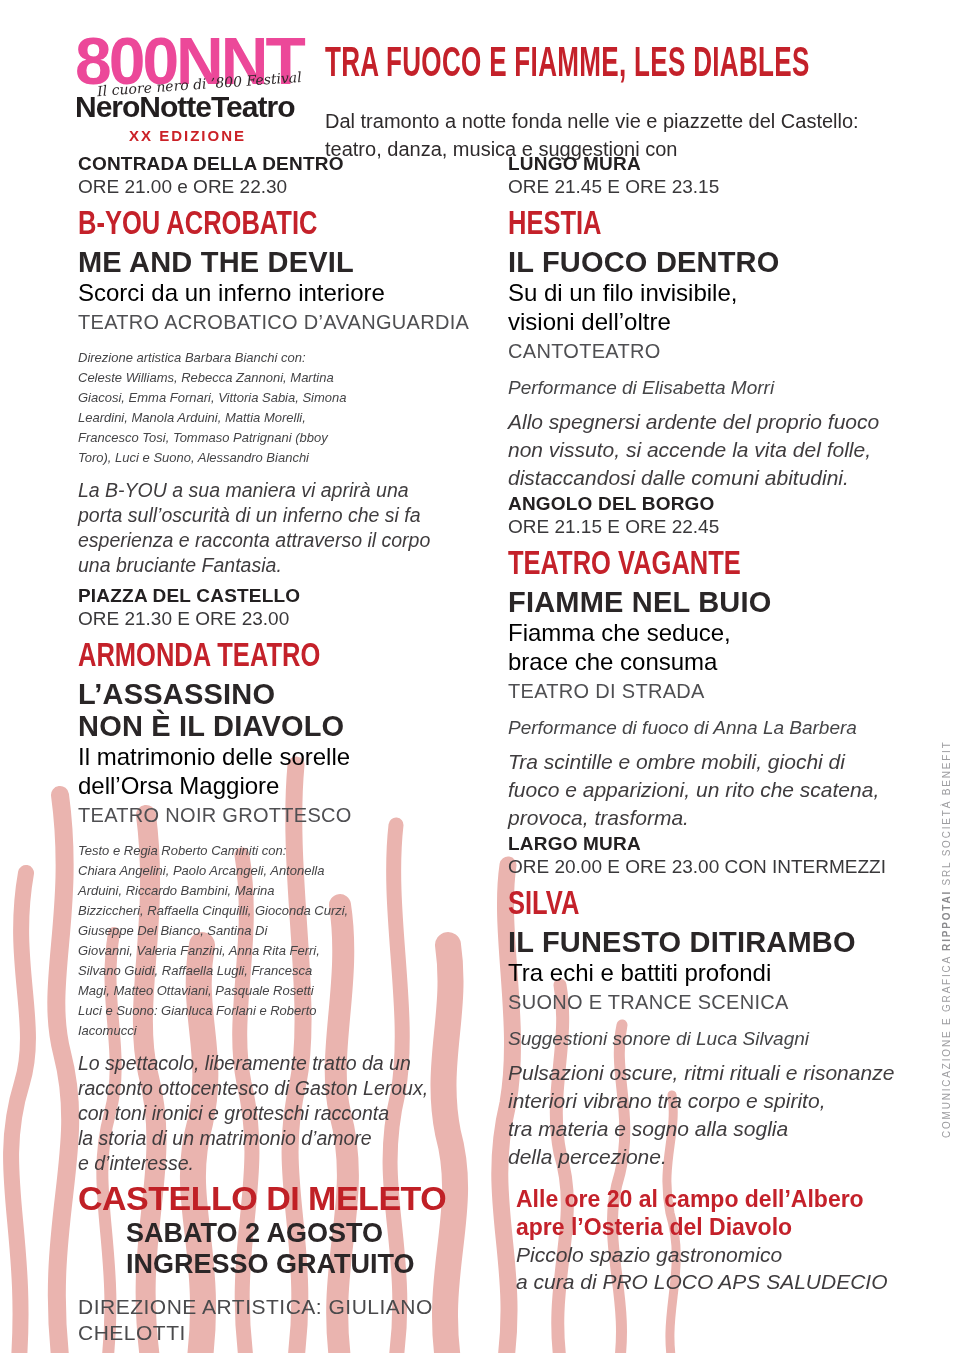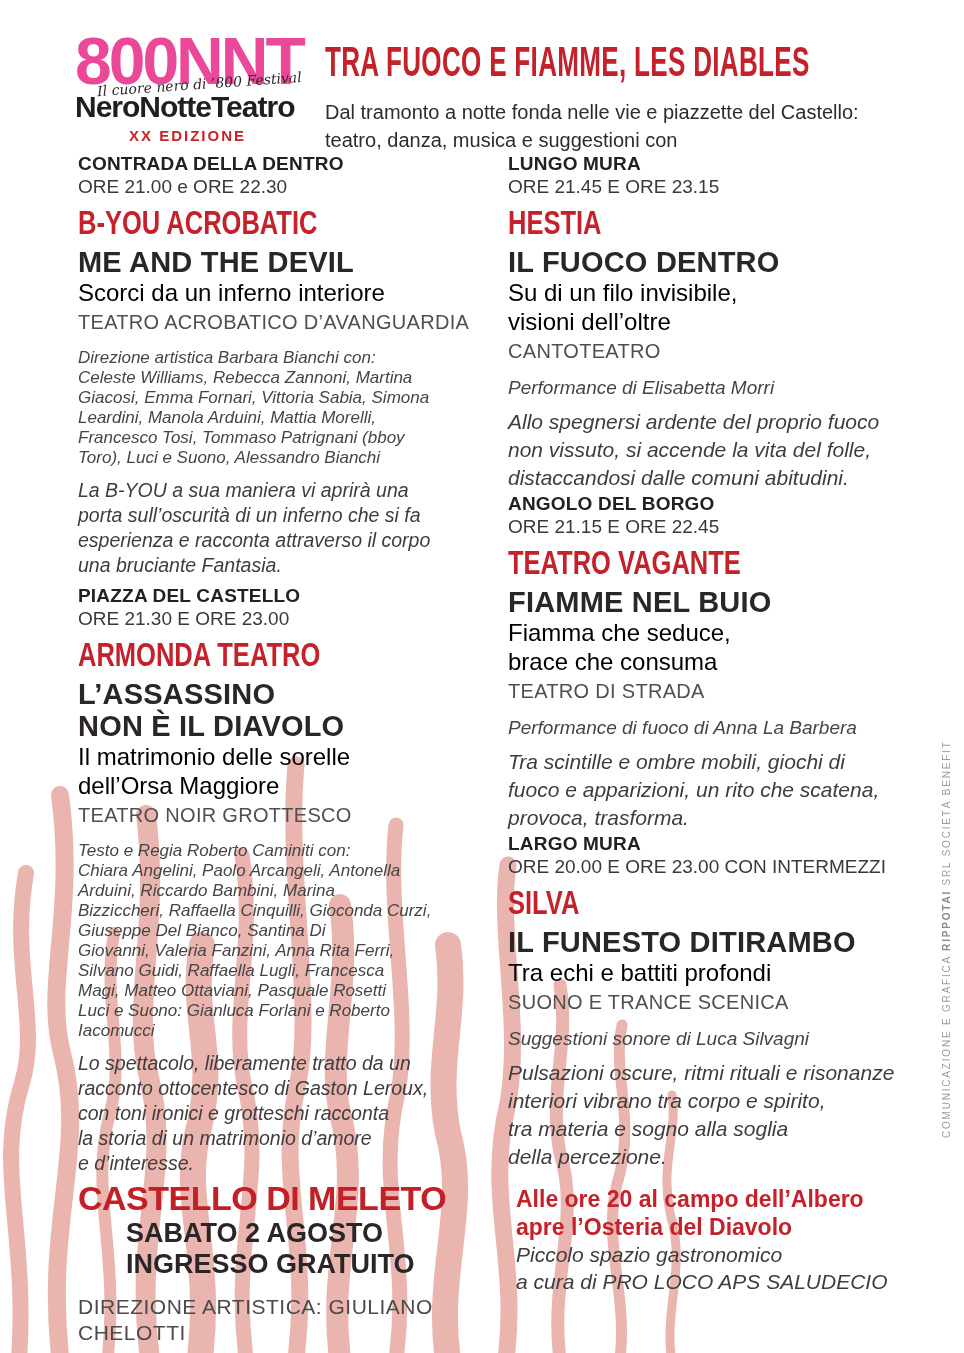--- a/index.html
+++ b/index.html
@@ -18,36 +18,36 @@
   .logo{position:absolute;left:75px;top:32px;width:240px;}
   .logo-800{font-size:66px;line-height:58px;font-weight:bold;color:#ec4899;letter-spacing:-3px;white-space:nowrap;}
   .logo-script{position:absolute;left:22px;top:44px;font-family:"DejaVu Serif",serif;font-style:italic;
         font-size:14px;color:#2e2829;transform:rotate(-4deg);white-space:nowrap;z-index:2;}
   .logo-nnt{font-size:30px;line-height:30px;font-weight:bold;color:#221e1f;letter-spacing:-1px;margin-top:2px;white-space:nowrap;}
   .logo-ed{width:225px;text-align:center;font-size:15px;font-weight:bold;color:#cb2127;letter-spacing:2px;margin-top:5px;}
 
   
   .header{position:absolute;left:325px;top:38px;width:620px;}
   .header-title{height:46px;}
-  .header-sub{margin-top:14px;font-size:20px;line-height:28px;color:#2f2b2c;white-space:pre-line;}
+  .header-sub{margin-top:23px;font-size:20px;line-height:28px;color:#2f2b2c;white-space:pre-line;}
 
   
   .col{position:absolute;top:152px;}
   .col-left{left:78px;width:420px;}
   .col-right{left:508px;width:432px;}
 
   .venue{font-weight:bold;font-size:19px;line-height:23px;color:#232021;letter-spacing:0.2px;}
   .time{font-size:19px;line-height:23px;color:#39383a;}
   .company{margin-top:4px;height:40px;}
   .company .cond{font-size:34px;line-height:40px;}
   .evtitle{margin-top:4px;font-size:29px;font-weight:bold;line-height:32px;color:#2a2627;
            letter-spacing:0.2px;white-space:pre-line;}
   .evsub{font-size:24px;line-height:29px;color:#000000;white-space:pre-line;}
   .genre{margin-top:2px;font-size:20px;line-height:27px;color:#4f4f52;letter-spacing:0.3px;}
-  .credit{margin-top:12px;font-style:italic;font-size:17px;line-height:20px;color:#454547;white-space:pre-line;}
+  .credit{margin-top:12px;font-style:italic;font-size:13px;line-height:20px;color:#454547;white-space:pre-line;}
   .desc{margin-top:10px;font-style:italic;font-size:19.5px;line-height:25px;color:#3f3c3e;white-space:pre-line;}
   .credit-r{margin-top:10px;font-style:italic;font-size:19px;line-height:25px;color:#454547;white-space:pre-line;}
   .desc-r{margin-top:8px;font-style:italic;font-size:21px;line-height:28px;color:#3f3c3e;white-space:pre-line;}
   .mt0{margin-top:0px;} .gap2{margin-top:6px;}
 
   
   .meleto{margin-top:2px;font-size:34px;font-weight:bold;line-height:40px;color:#c02026;letter-spacing:-0.5px;}
   .fdate{font-size:27px;font-weight:bold;line-height:31px;color:#2a2627;margin-left:48px;}
   .fdir{margin-top:14px;font-size:21px;line-height:26px;color:#4a4a4c;letter-spacing:0.5px;}
 

